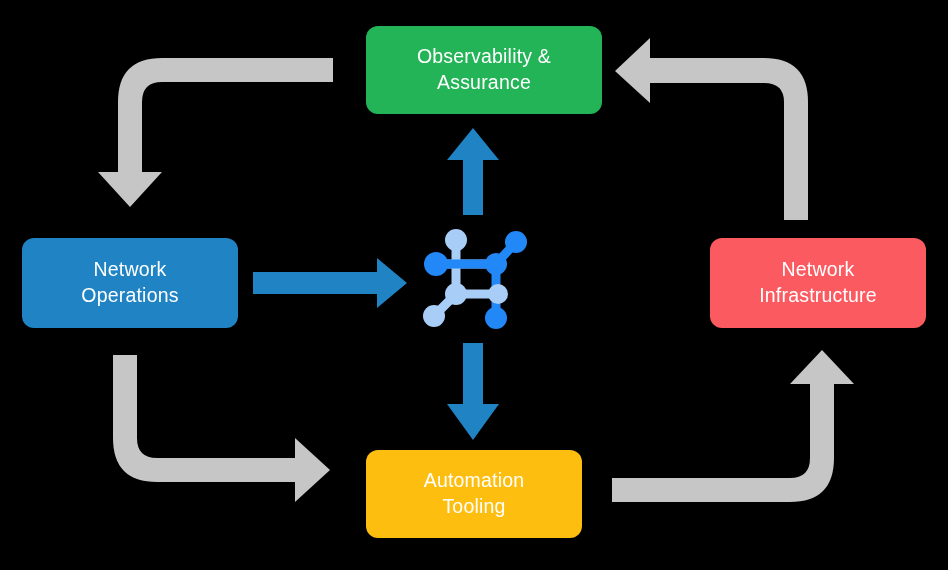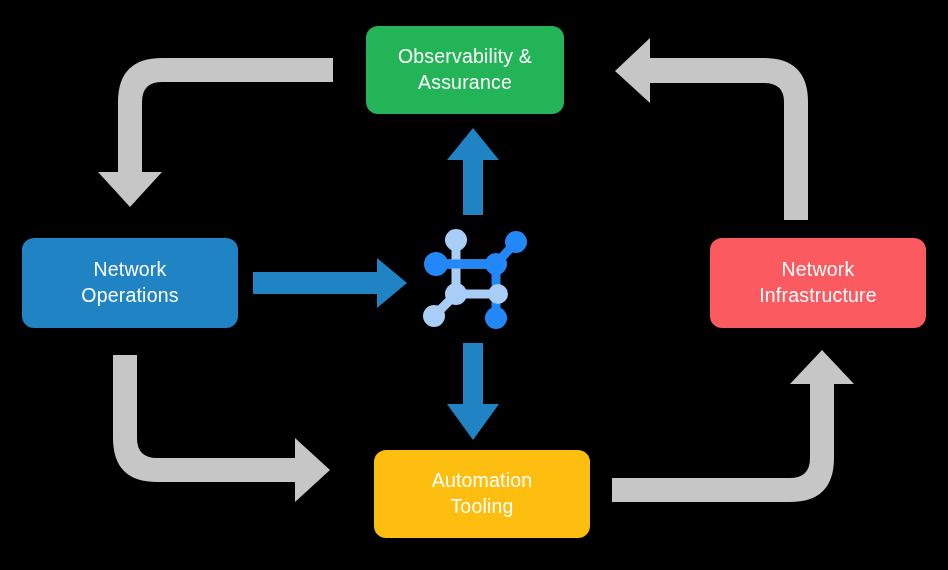--- a/index.html
+++ b/index.html
@@ -40,21 +40,21 @@
     font-weight: 400;
     letter-spacing: 0.2px;
     font-family: "Liberation Sans", sans-serif;
     box-sizing: border-box;
     padding: 4px 10px;
   }
   .node-label {
     display: block;
     white-space: pre-line;
   }
-  #box-observability { left: 366px; top: 26px;  width: 198px; height: 88px; }
+  #box-observability { left: 366px; top: 26px;  width: 236px; height: 88px; }
   #box-operations    { left: 22px;  top: 238px; width: 216px; height: 90px; }
   #box-infrastructure{ left: 710px; top: 238px; width: 216px; height: 90px; }
   #box-automation    { left: 366px; top: 450px; width: 216px; height: 88px; }
   .center-icon-wrap {
     position: absolute;
     left: 418px;
     top: 222px;
     width: 112px;
     height: 112px;
   }
@@ -190,18 +190,18 @@
   <div class="node-box" id="box-operations" style="background:#1f83c4;">
     <span class="node-label">Network
 Operations</span>
   </div>
 
   <div class="node-box" id="box-infrastructure" style="background:#fb5a60;">
     <span class="node-label">Network
 Infrastructure</span>
   </div>
 
-  <div class="node-box" id="box-automation" style="background:#fdbe10;margin-left:8px;">
+  <div class="node-box" id="box-automation" style="background:#fdbe10;">
     <span class="node-label">Automation
 Tooling</span>
   </div>
 
 </div>
 
 </body></html>

